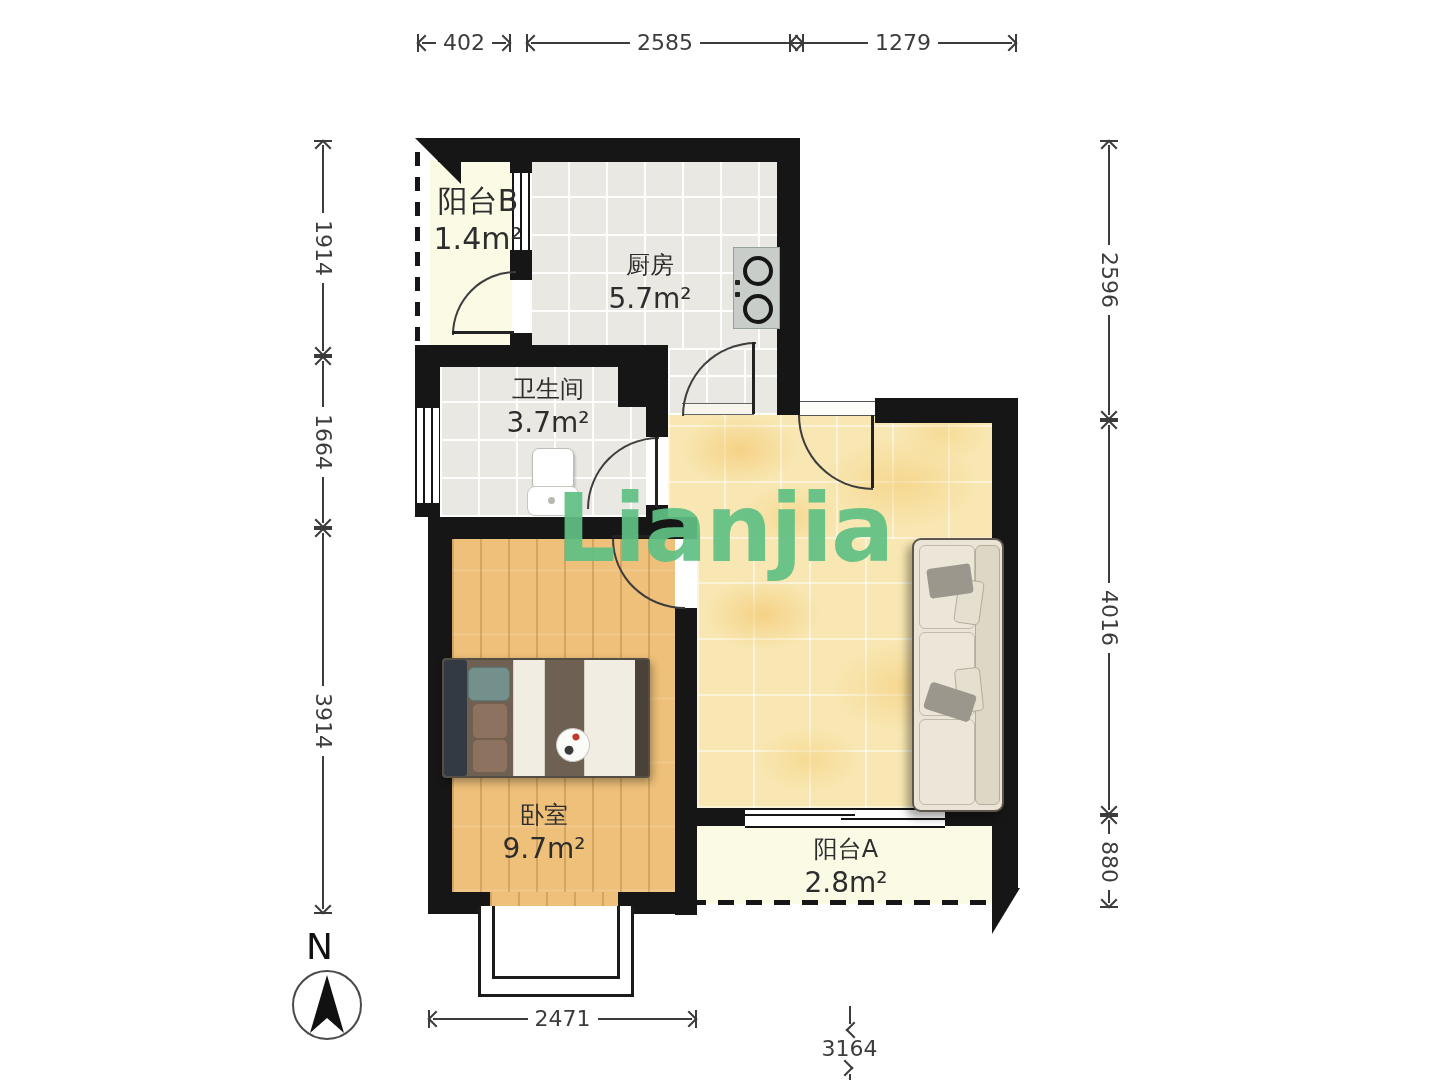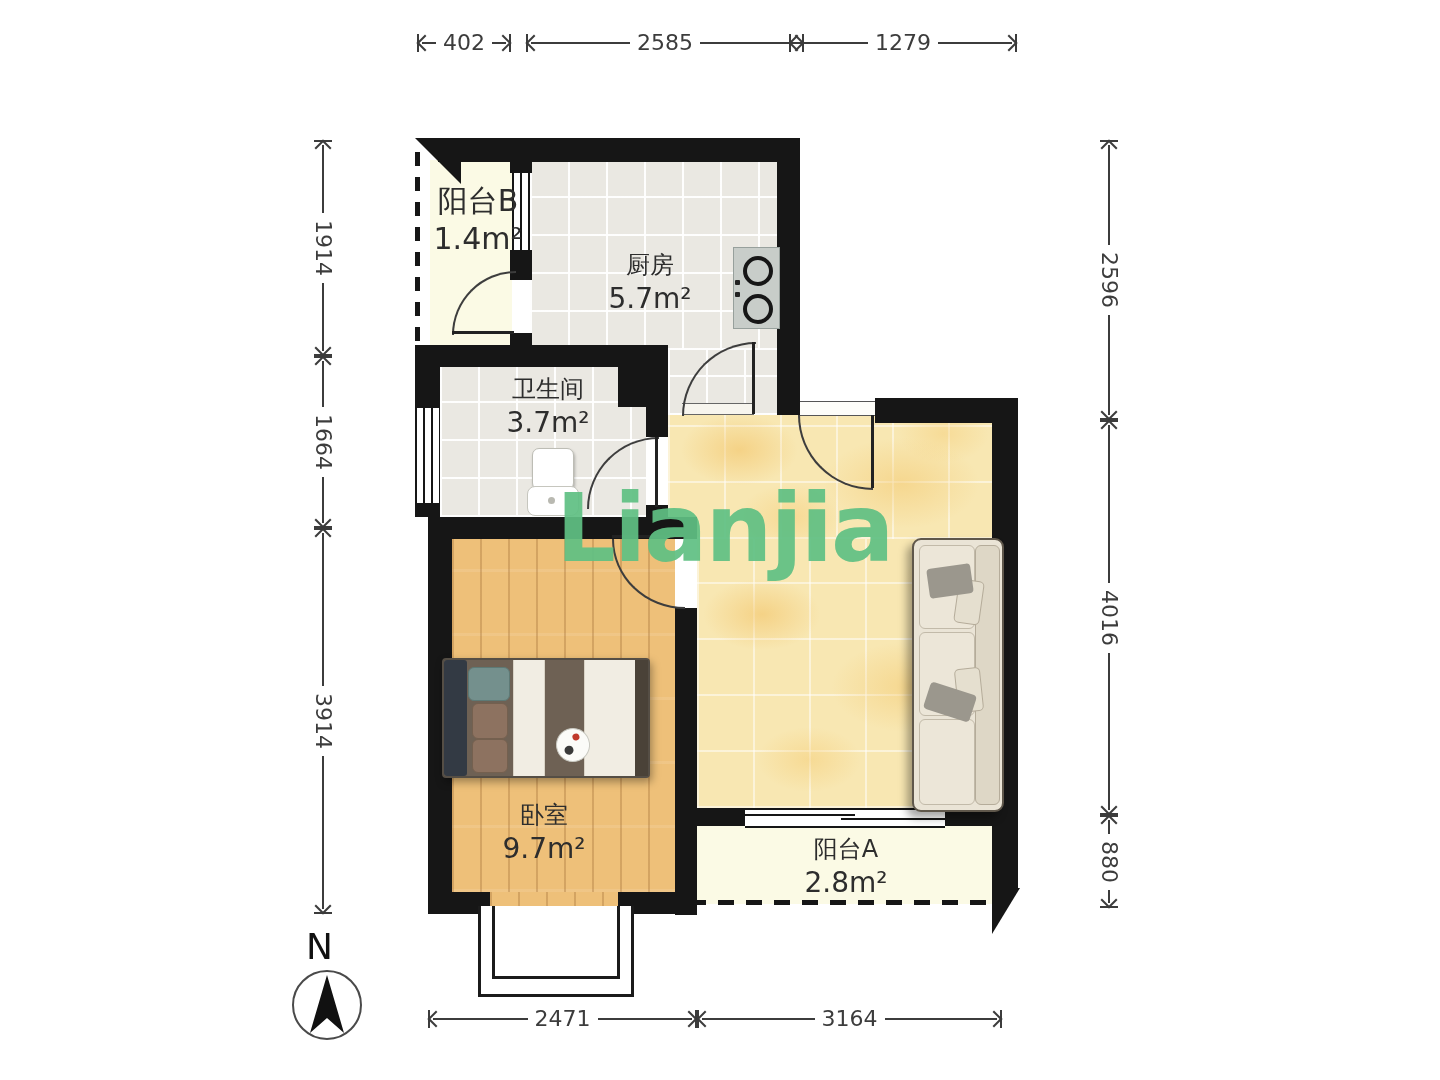--- a/index.html
+++ b/index.html
@@ -243,21 +243,21 @@
 
   <div class="dim h" style="left:428px;top:1006px;width:269px;">
     <span class="tick"></span>
       <span class="ah a1"></span>
       <span class="ln"></span>
     <span class="dlabel">2471</span>
     <span class="ln"></span>
       <span class="ah a2"></span>
       <span class="tick"></span>
   </div>
-  <div class="dim h" style="left:697px;top:1006px;width:305px;">
+  <div class="dim h" style="left:697px;top:1006px;width:305px;flex-direction:column;">
     <span class="tick"></span>
       <span class="ah a1"></span>
       <span class="ln"></span>
     <span class="dlabel">3164</span>
     <span class="ln"></span>
       <span class="ah a2"></span>
       <span class="tick"></span>
   </div>
 
   <div class="dim v" style="left:310px;top:140px;height:216px;">

